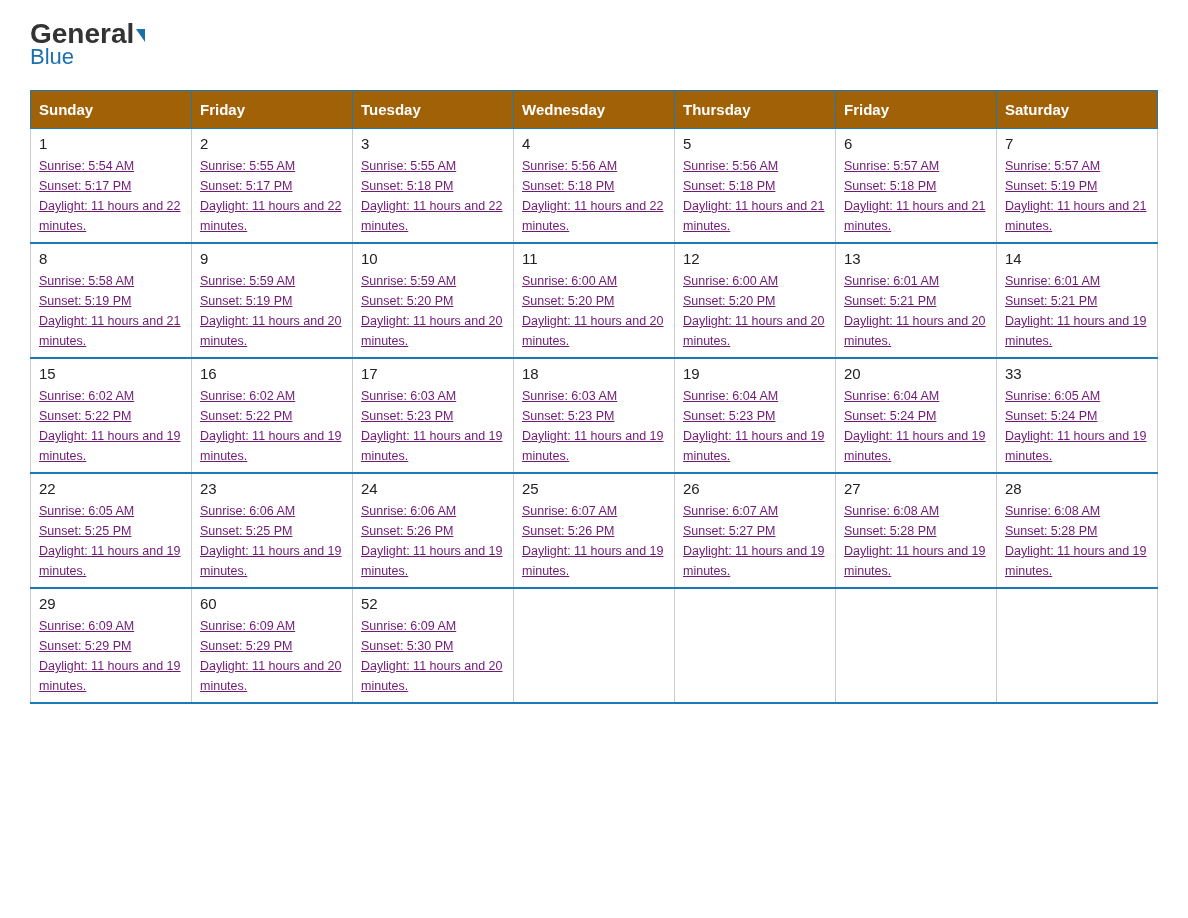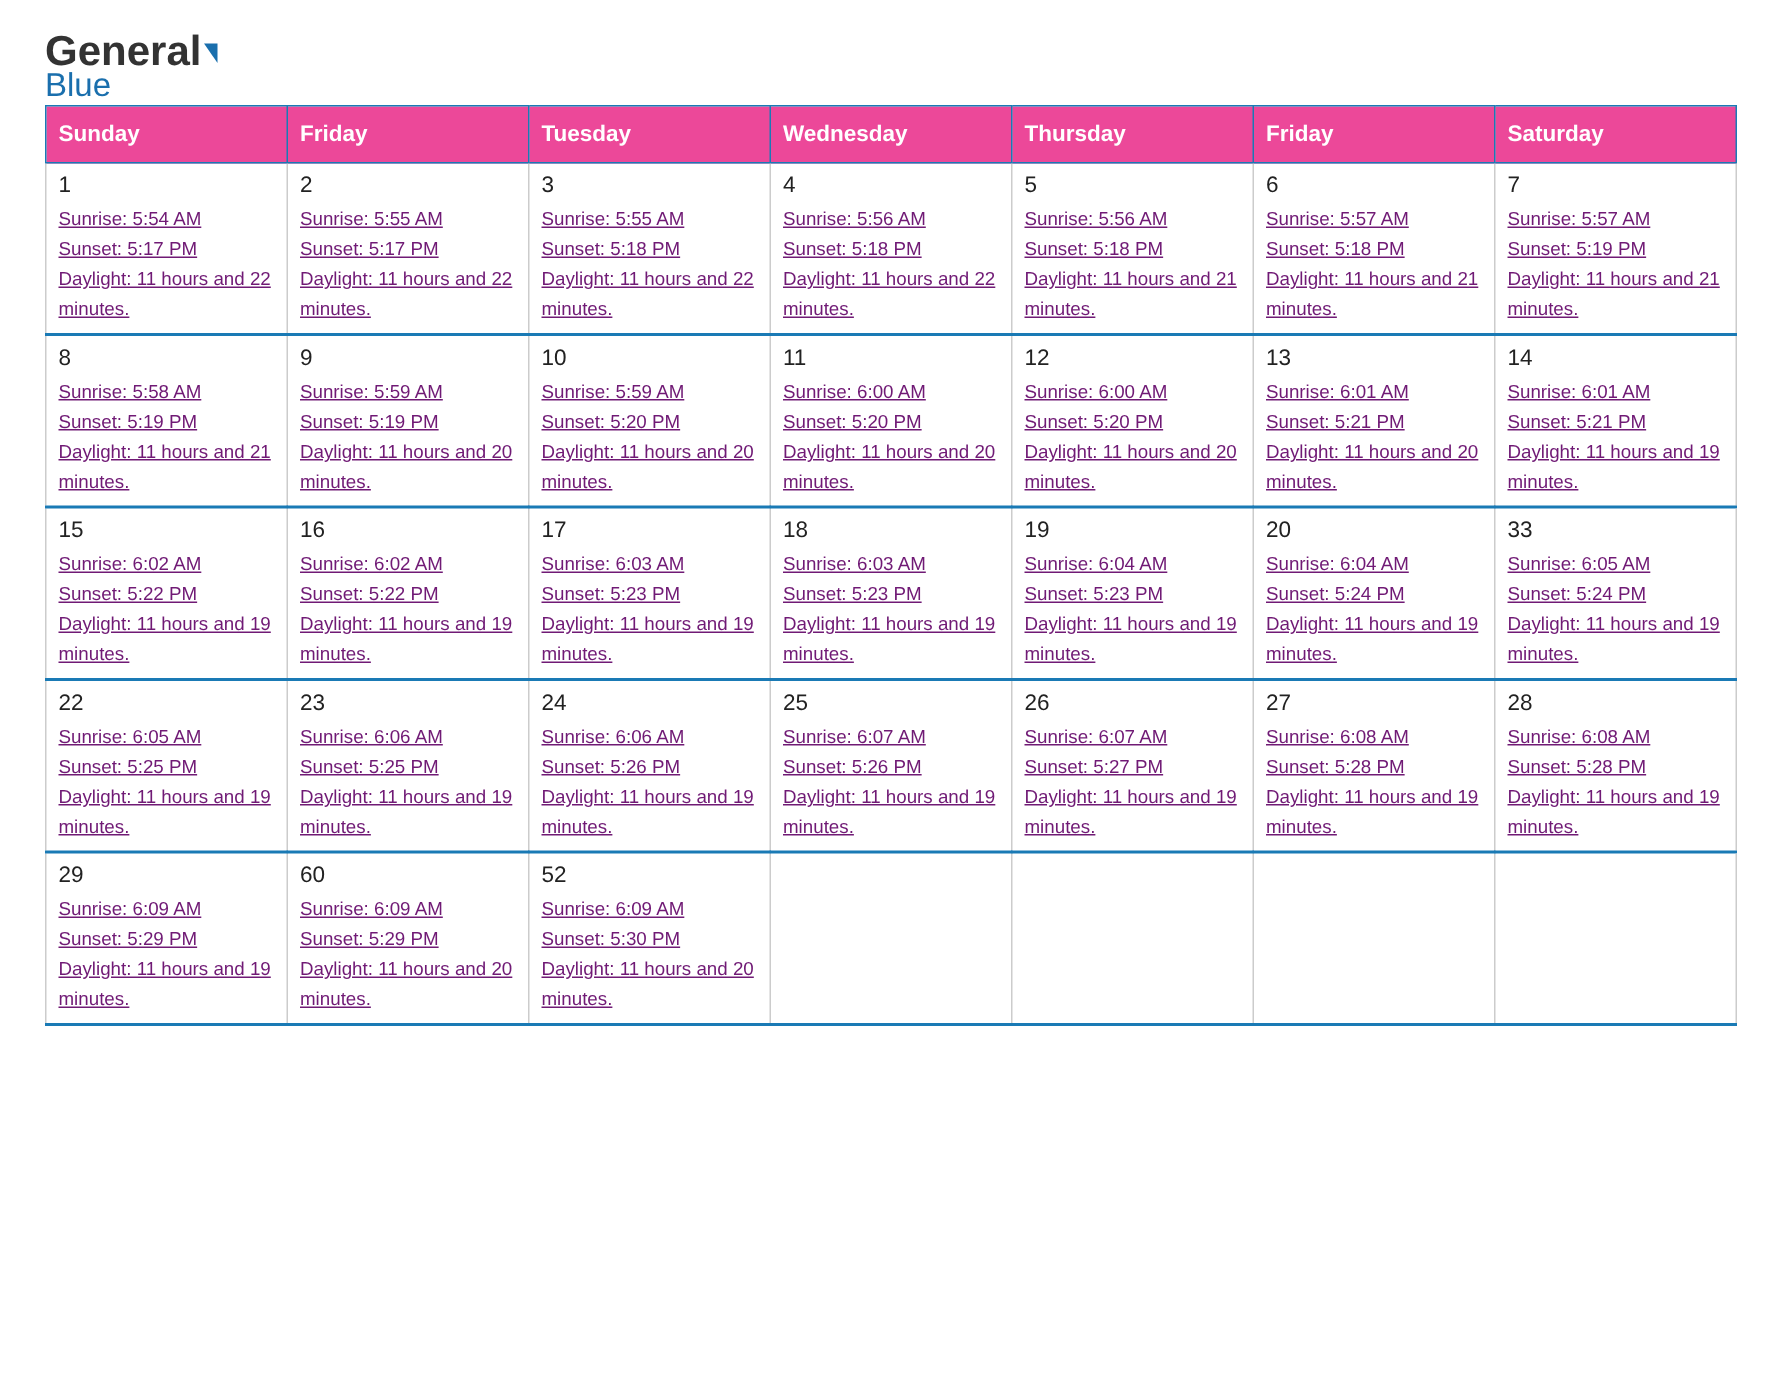--- a/index.html
+++ b/index.html
@@ -7,20 +7,21 @@
       font-family: Arial, sans-serif;
       background: #fff;
       width: 1188px;
       min-height: 918px;
       padding: 20px 30px;
     }
     .header {
       display: flex;
       justify-content: space-between;
       align-items: flex-start;
+      margin-bottom: 20px;
     }
     .logo {
       display: flex;
       flex-direction: column;
       align-items: flex-start;
     }
     .logo-text {
       font-size: 28px;
       font-weight: bold;
       color: #333;
@@ -45,21 +46,21 @@
       font-size: 22px;
       font-weight: normal;
       color: #444;
       margin-top: 4px;
     }
     table {
       width: 100%;
       border-collapse: collapse;
     }
     thead tr th {
-      background-color: #ec4899;
+      background-color: #a16207;
       color: #fff;
       font-size: 15px;
       font-weight: bold;
       padding: 10px 8px;
       text-align: left;
       border: 1px solid #1a7ab5;
     }
     tbody tr td {
       vertical-align: top;
       padding: 6px 8px;

